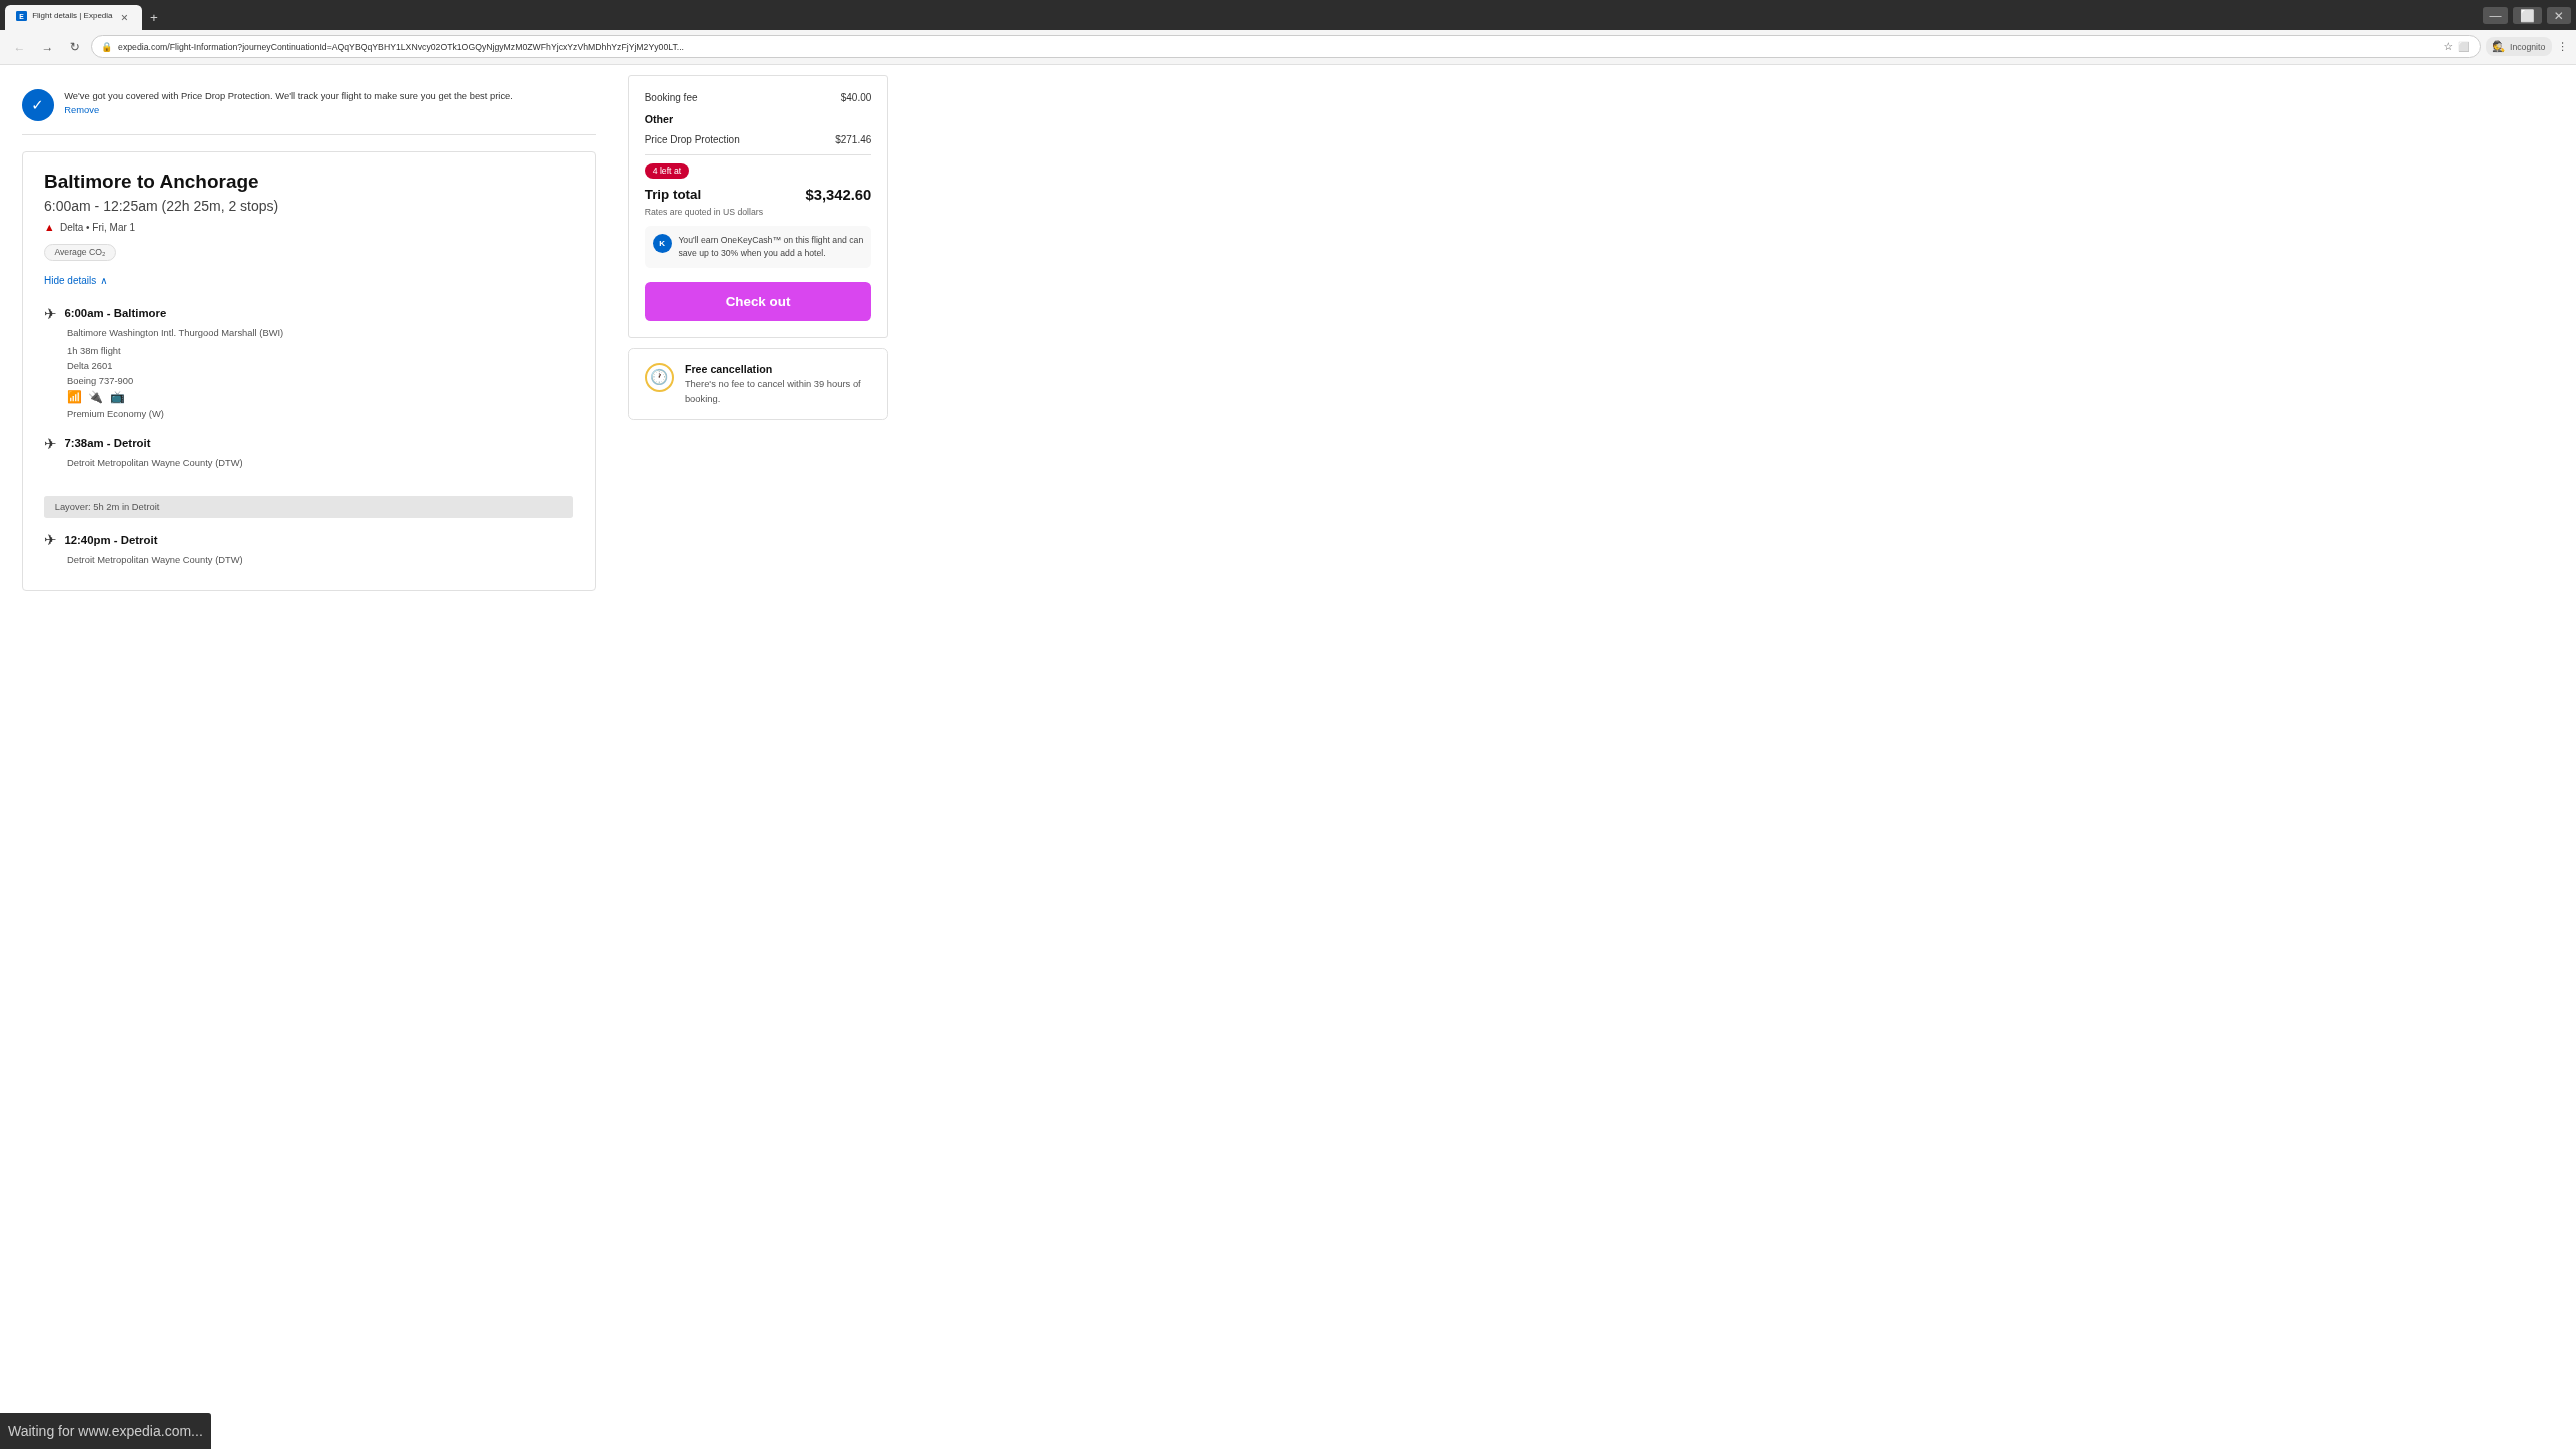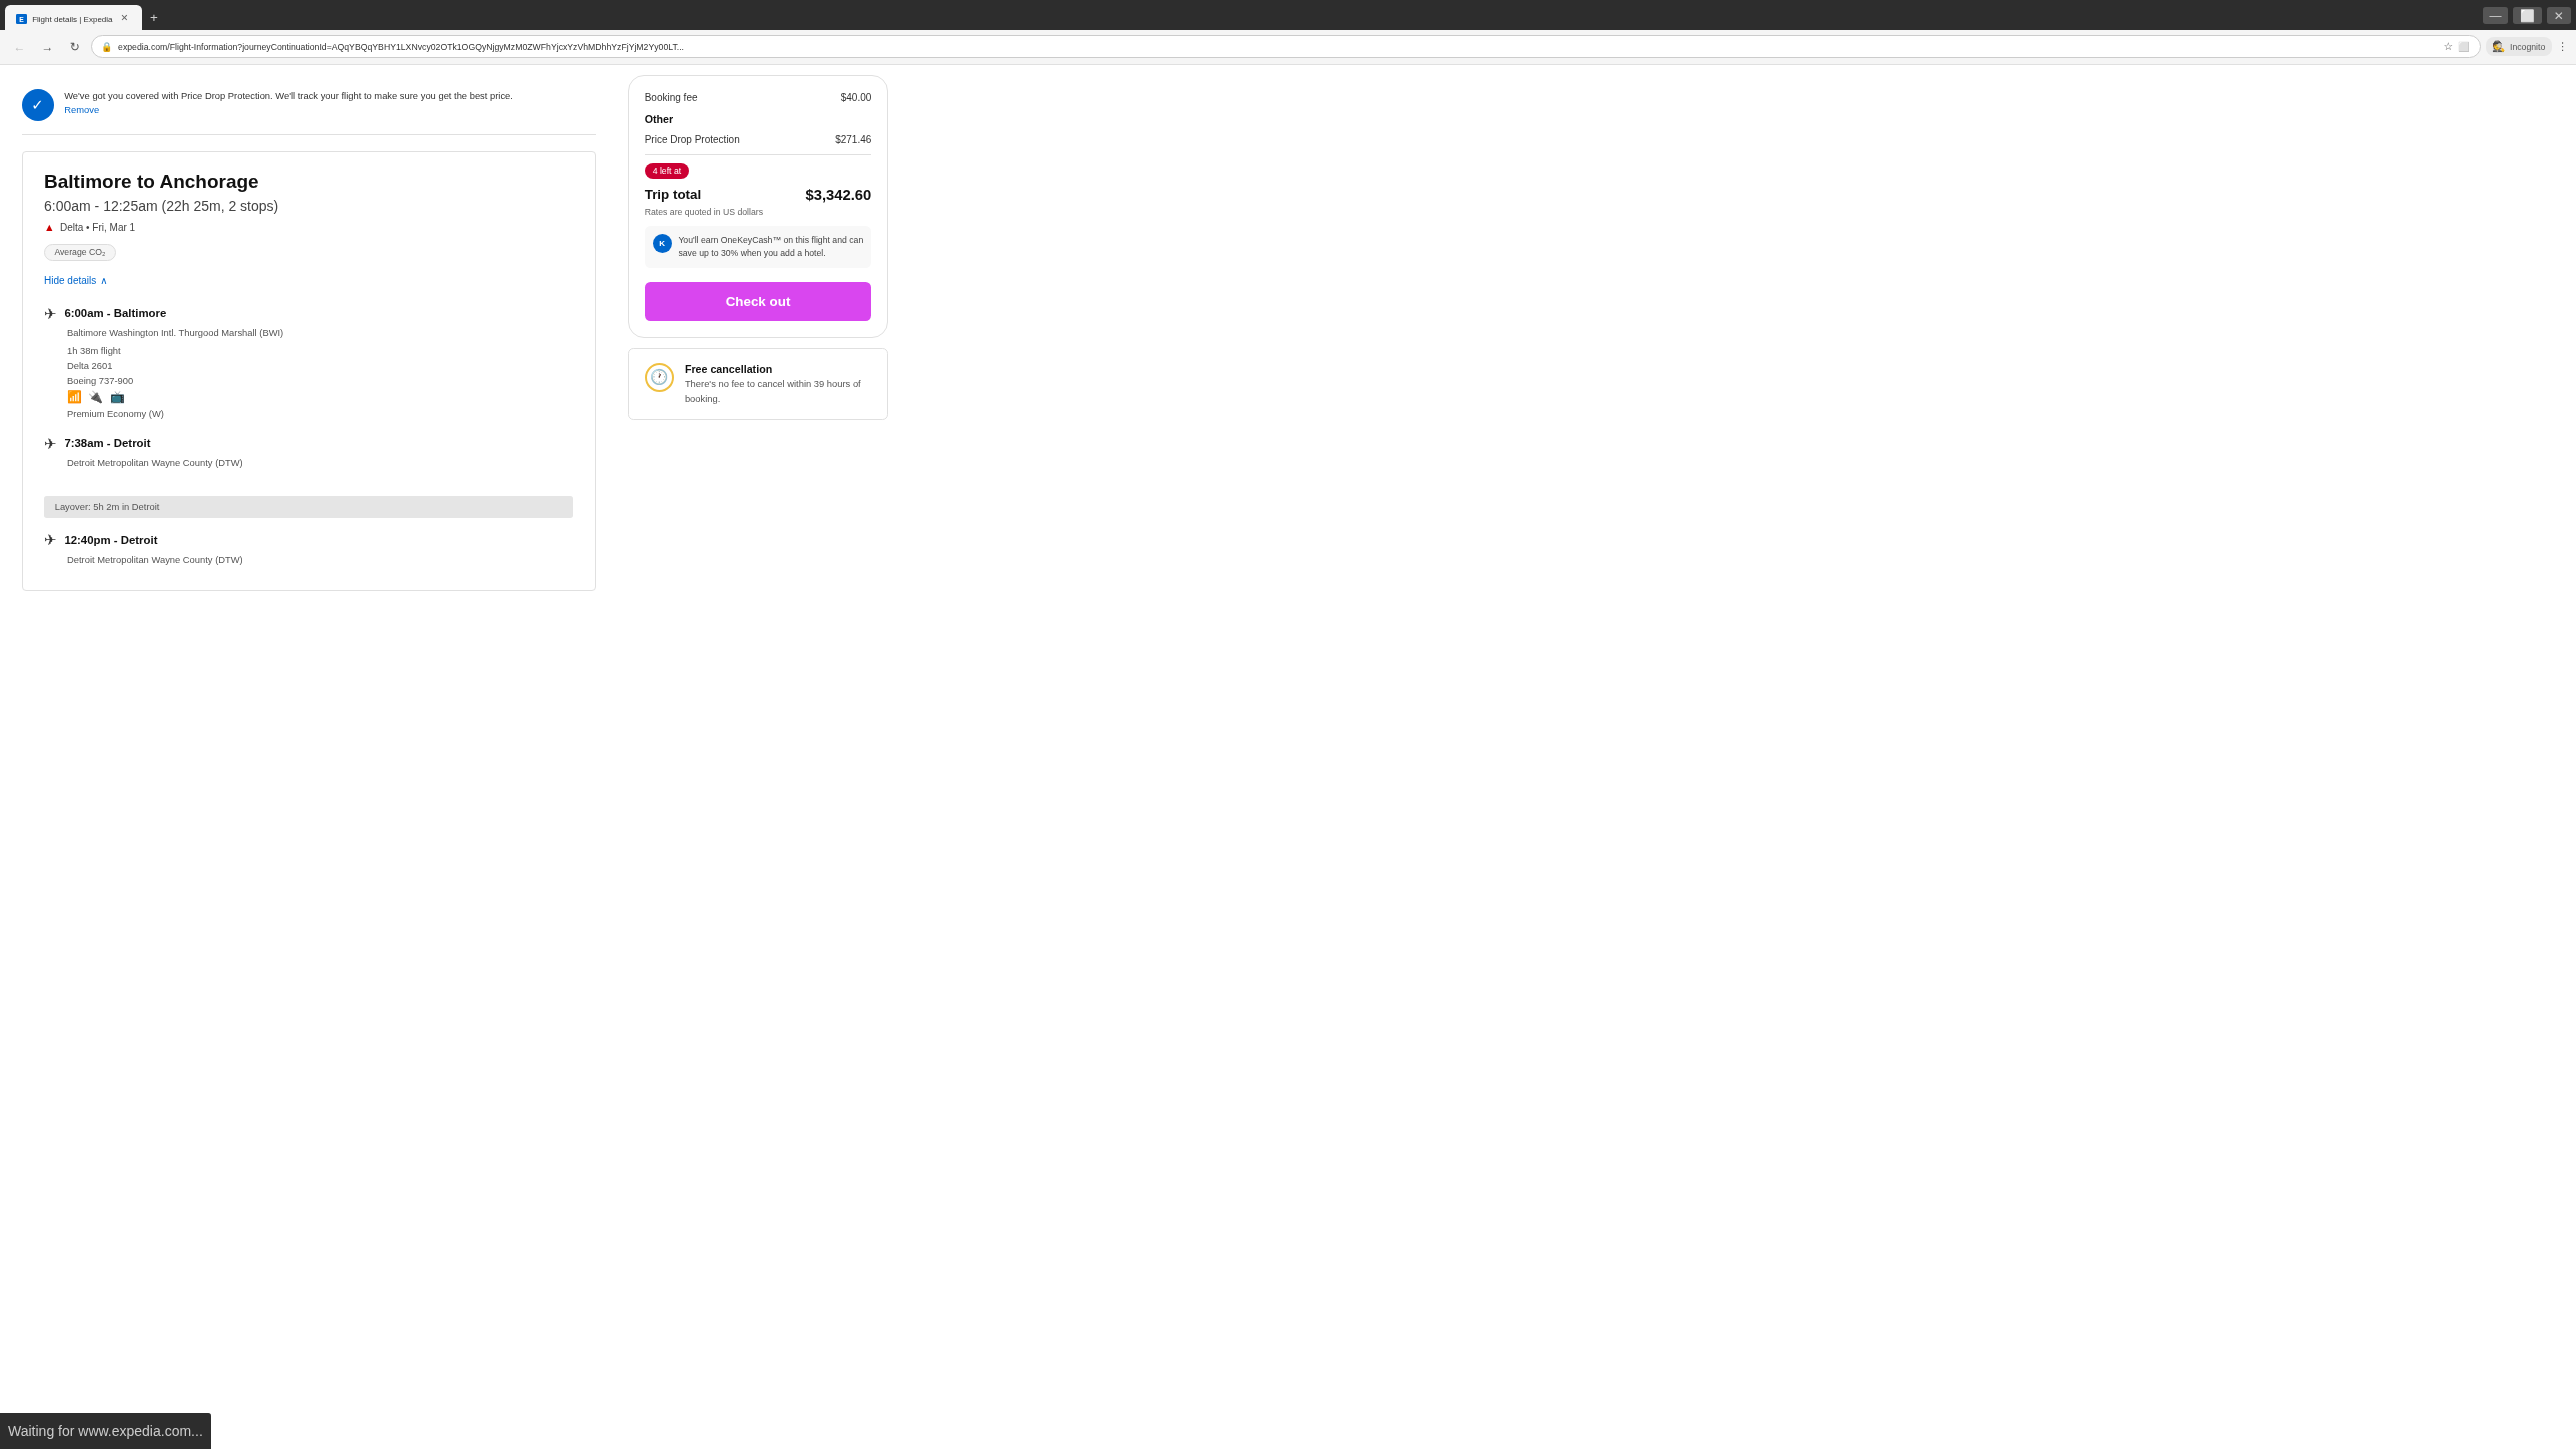--- a/index.html
+++ b/index.html
@@ -1,21 +1,21 @@
 <!DOCTYPE html>
 <html style="font-size:10.7px"><head>
   <meta charset="utf-8">
   <style>
     * { box-sizing: border-box; margin: 0; padding: 0; }
     body { font-family: -apple-system, BlinkMacSystemFont, 'Segoe UI', Arial, sans-serif; background: #f5f5f5; font-size: 10.7px; }
 
     
     .browser-chrome { background: #3c3c3c; width: 100%; }
     .tab-bar { display: flex; align-items: center; padding: 5.4px 5.4px 0; background: #2d2d2d; gap: 2.7px; }
-    .tab-item { display: flex; align-items: flex-end; gap: 5.4px; padding: 5.4px 10.7px; background: #f5f5f5; border-radius: 5.4px 5.4px 0 0; font-size: 8.7px; color: #333; min-width: 134px; max-width: 161px; }
+    .tab-item { display: flex; align-items: flex-start; gap: 5.4px; padding: 5.4px 10.7px; background: #f5f5f5; border-radius: 5.4px 5.4px 0 0; font-size: 8.7px; color: #333; min-width: 134px; max-width: 161px; }
     .tab-favicon { width: 10.7px; height: 10.7px; background: #0066cc; border-radius: 1.3px; display: flex; align-items: center; justify-content: center; color: white; font-size: 6.7px; font-weight: bold; flex-shrink: 0; }
     .tab-title { flex: 1; overflow: hidden; text-overflow: ellipsis; white-space: nowrap; font-size: 8px; }
     .tab-close { color: #666; font-size: 9.4px; cursor: pointer; padding: 1.3px 2.7px; border-radius: 50%; }
     .tab-new { background: transparent; border: none; color: #ccc; font-size: 13.4px; cursor: pointer; padding: 2.7px 5.4px; }
 
     .nav-bar { display: flex; align-items: center; padding: 5.4px 8px; background: #f5f5f5; gap: 5.4px; border-bottom: 0.7px solid #e0e0e0; }
     .nav-btn { background: none; border: none; cursor: pointer; color: #555; font-size: 12px; padding: 2.7px 5.4px; border-radius: 2.7px; }
     .nav-btn.disabled { color: #bbb; cursor: default; }
     .address-bar { flex: 1; display: flex; align-items: center; background: white; border: 0.7px solid #ccc; border-radius: 13.4px; padding: 4px 9.4px; gap: 5.4px; font-size: 8.7px; color: #333; }
     .address-text { flex: 1; overflow: hidden; text-overflow: ellipsis; white-space: nowrap; font-size: 8.7px; color: #333; }
@@ -53,21 +53,21 @@
     .segment-time-place { font-size: 11.4px; font-weight: 600; color: #111; }
     .segment-airport { font-size: 9.4px; color: #555; margin-left: 23px; margin-bottom: 6.7px; }
     .segment-detail { font-size: 9.4px; color: #555; margin-left: 23px; margin-bottom: 4px; }
     .segment-amenities { display: flex; align-items: center; gap: 6.7px; margin-left: 23px; margin-bottom: 4px; }
     .amenity-icon { font-size: 12px; color: #555; }
     .segment-class { font-size: 9.4px; color: #555; margin-left: 23px; margin-bottom: 16px; }
     .layover-bar { background: #e5e5e5; border-radius: 2.7px; padding: 5.4px 10.7px; font-size: 9.4px; color: #555; margin: 5.4px 0 13.4px; }
 
     
     .right-sidebar { width: 282px; padding: 10.7px; flex-shrink: 0; }
-    .price-card { background: white; border: 0.7px solid #e0e0e0; border-radius: 16px; padding: 16px; margin-bottom: 10.7px; }
+    .price-card { background: white; border: 0.7px solid #e0e0e0; border-radius: 3px; padding: 16px; margin-bottom: 10.7px; }
     .price-row { display: flex; justify-content: space-between; align-items: center; margin-bottom: 9.4px; font-size: 10px; color: #333; }
     .price-row.section-header { font-weight: 600; font-size: 10.7px; color: #111; margin-top: 5.4px; }
     .divider { border: none; border-top: 0.7px solid #e0e0e0; margin: 8px 0; }
     .seats-badge { background: #cc0033; color: white; border-radius: 8px; padding: 2.7px 8px; font-size: 8.7px; font-weight: 400; display: inline-block; margin-bottom: 8px; }
     .trip-total-row { display: flex; justify-content: space-between; align-items: center; margin-bottom: 4px; }
     .trip-total-label { font-size: 13.4px; font-weight: 700; color: #111; }
     .trip-total-price { font-size: 14.8px; font-weight: 700; color: #111; }
     .rates-note { font-size: 8.7px; color: #666; margin-bottom: 9.4px; }
     .onekeycash-note { display: flex; align-items: flex-start; gap: 6.7px; background: #f8f8f8; border-radius: 5.4px; padding: 8px; margin-bottom: 13.4px; }
     .okc-icon { width: 19px; height: 19px; border-radius: 50%; background: #0066cc; display: flex; align-items: center; justify-content: center; color: white; font-size: 8px; font-weight: bold; flex-shrink: 0; }

